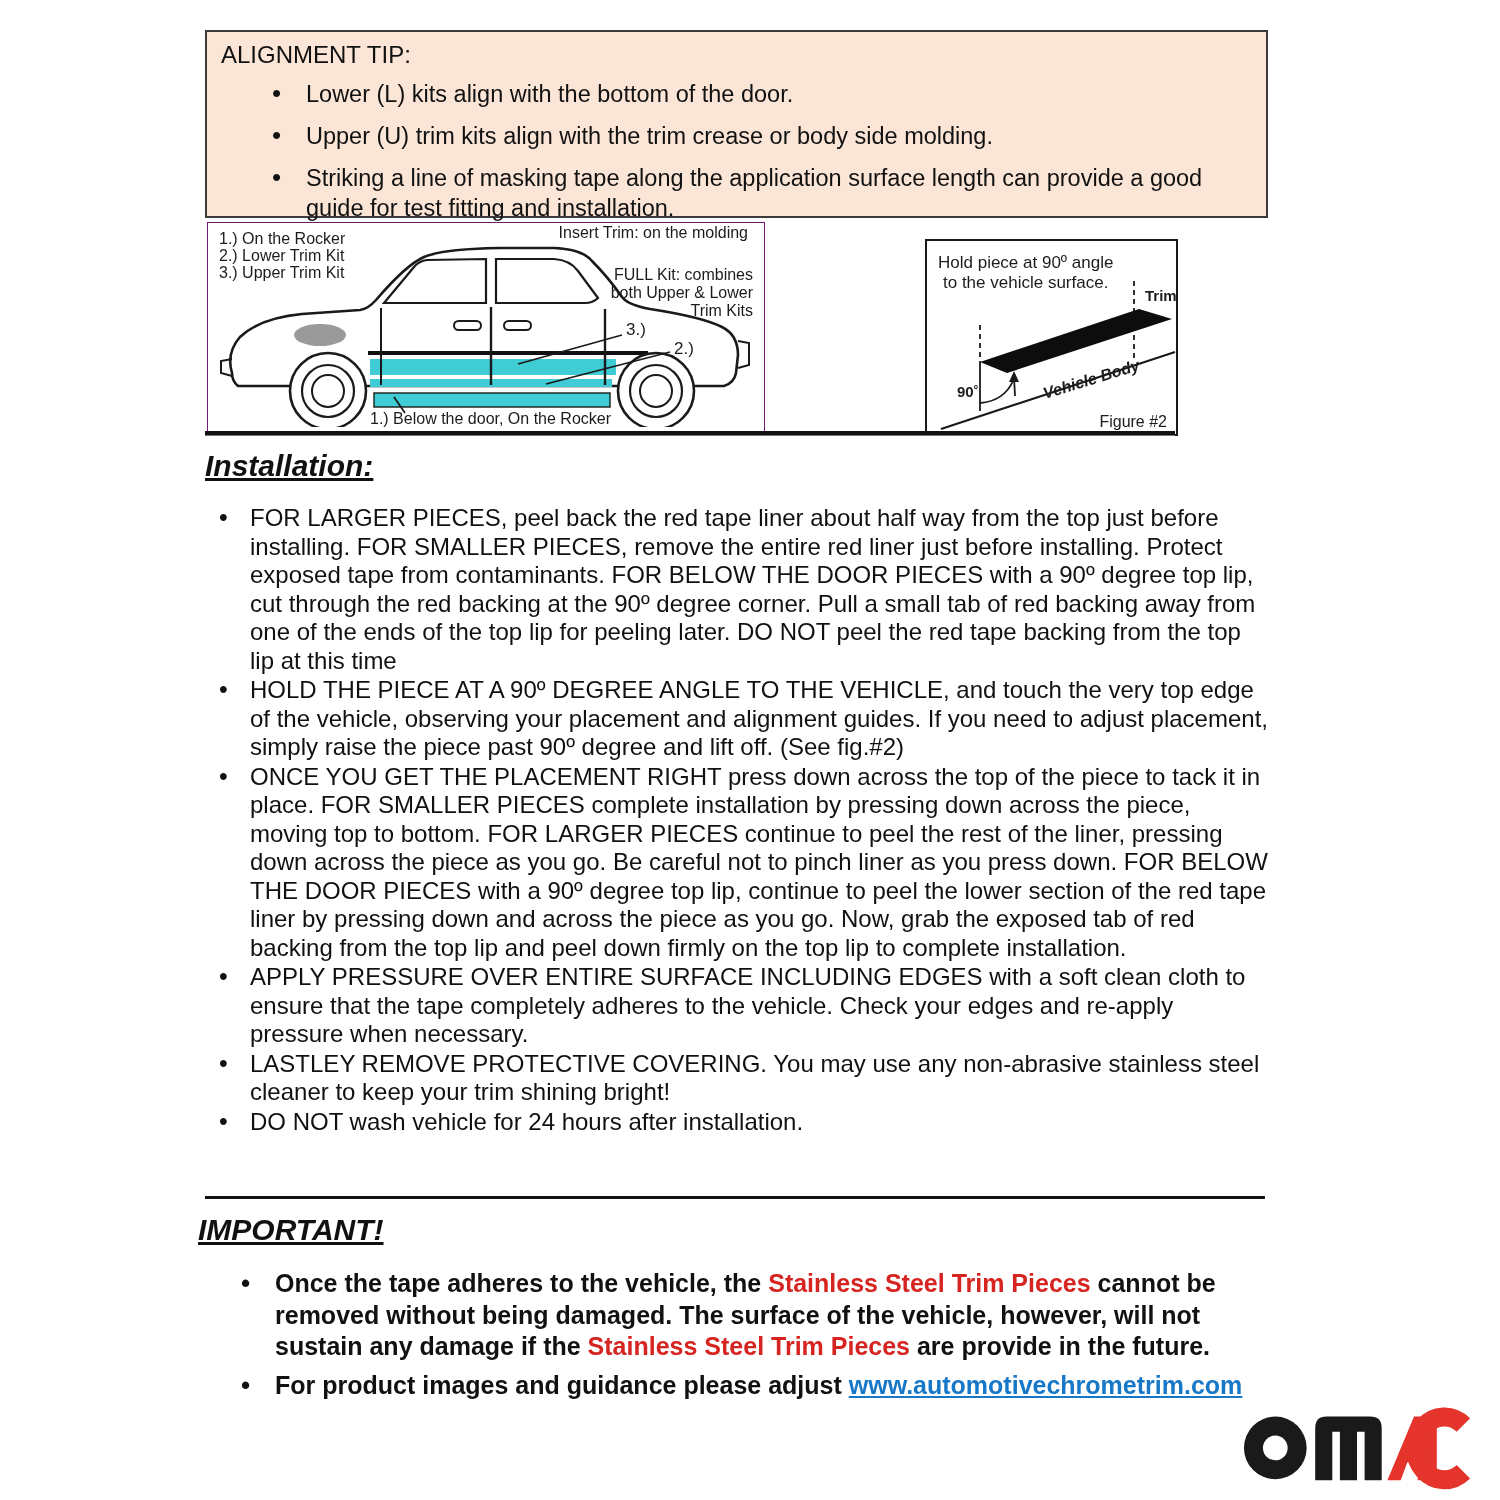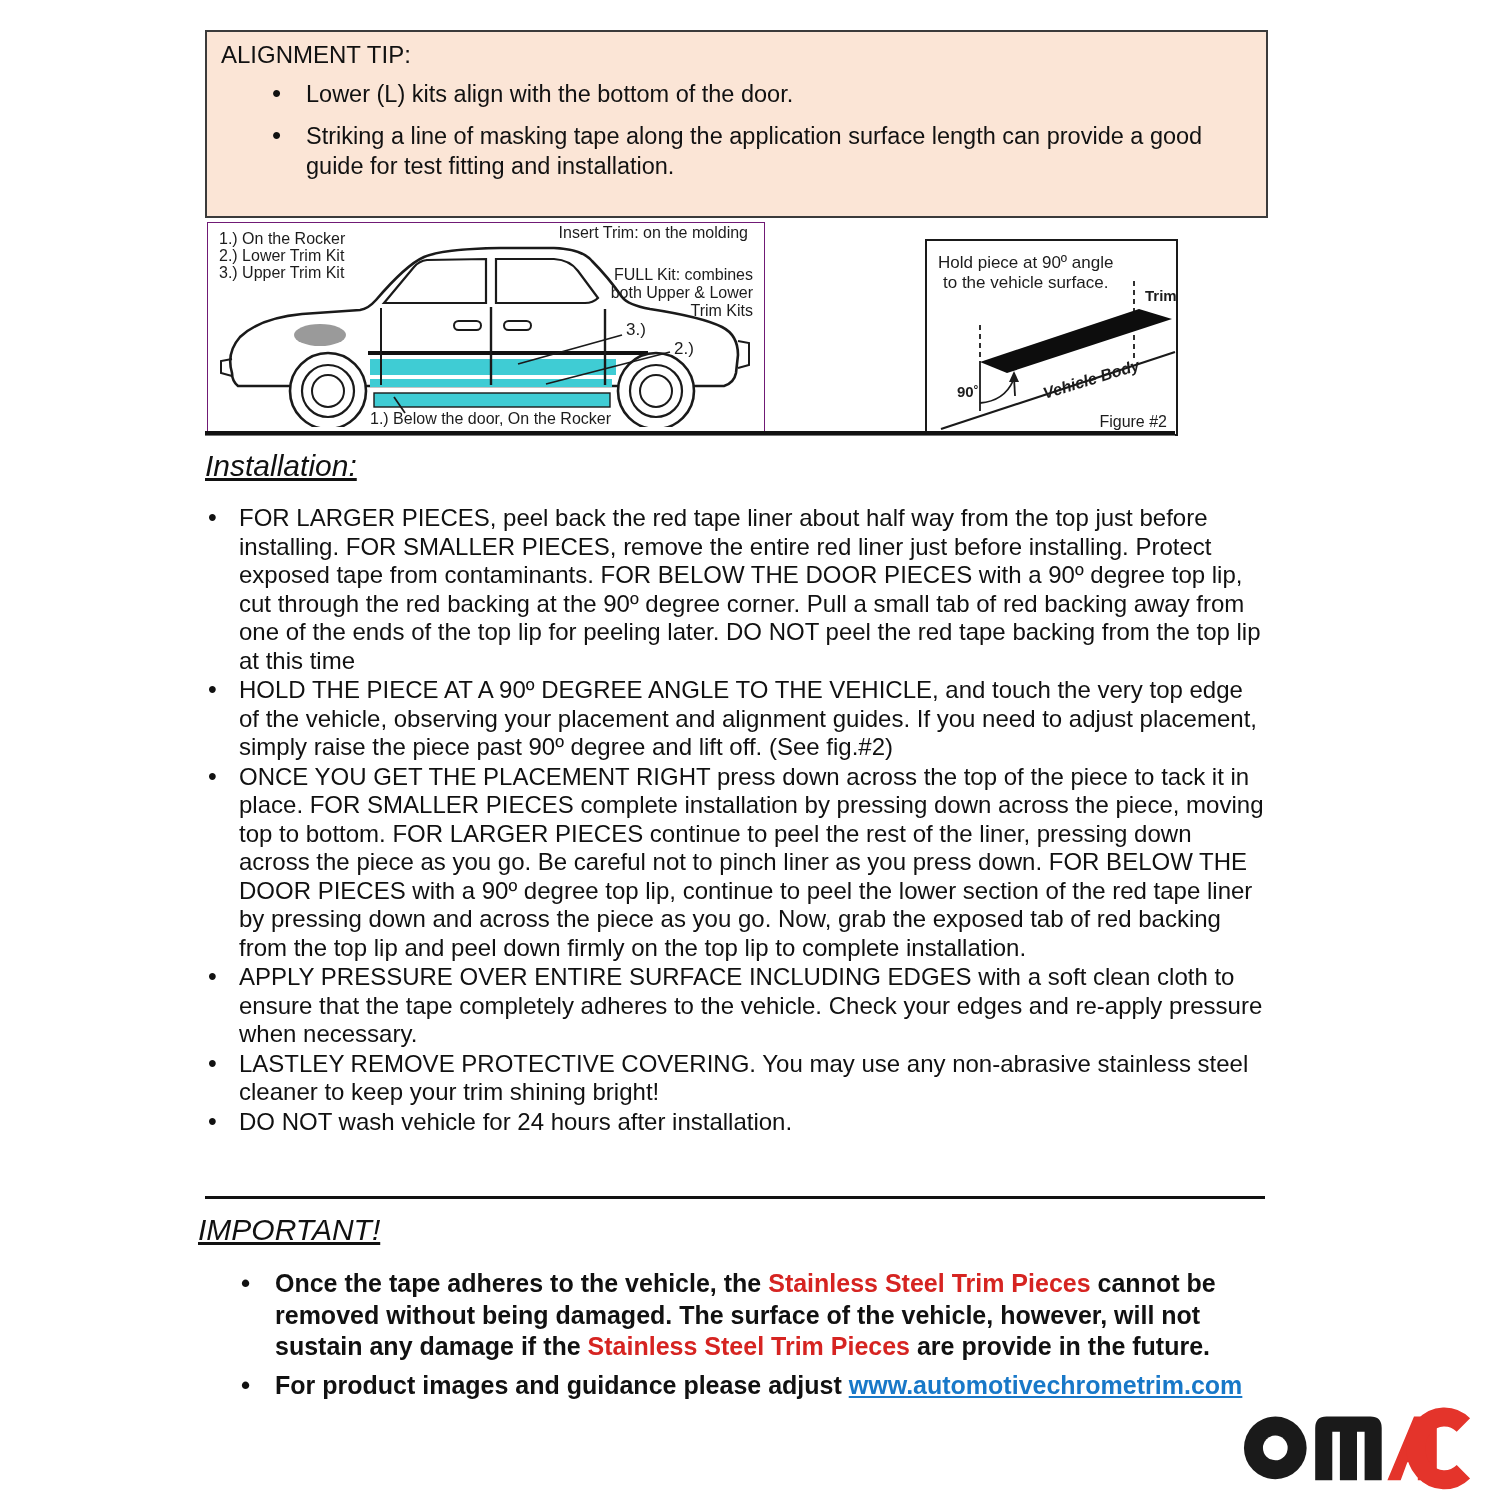--- a/index.html
+++ b/index.html
@@ -33,25 +33,25 @@
   }
   .figures-rule{
     position:absolute;left:205px;top:431px;width:970px;height:5px;
     background:#111;border-bottom:1px solid #777;box-sizing:border-box;
   }
   svg text{font-family:"Liberation Sans", sans-serif;fill:#1c1c1c;}
   
   .installation{position:absolute;left:205px;top:448px;width:1063px;}
   .sec-heading{
     font-size:30px;font-style:italic;text-decoration:underline;
-    font-weight:normal;margin:0 0 20px 0;line-height:36px;
+    font-weight:bold;margin:0 0 20px 0;line-height:36px;
   }
   .inst-list{list-style:none;margin:0;padding:0;}
   .inst-list li{
-    position:relative;margin:0 0 1px 34px;font-size:24px;line-height:28.5px;
+    position:relative;margin:0 0 1px 45px;font-size:24px;line-height:28.5px;
   }
   .inst-list li::before{
     content:"\2022";position:absolute;left:-31px;top:-1px;font-size:25px;
   }
   
   .divider{position:absolute;left:205px;top:1196px;width:1060px;height:3px;background:#111;}
   .important{position:absolute;left:198px;top:1212px;width:1068px;}
   .imp-list{list-style:none;margin:0;padding:0;}
   .imp-list li{
     position:relative;margin:0 0 7px 77px;font-size:25px;line-height:31.5px;font-weight:bold;
@@ -66,20 +66,21 @@
 </style>
 </head>
 <body>
 
 <div class="page">
 
   <div class="tip-box">
     <div class="tip-title">ALIGNMENT TIP:</div>
     <ul class="tip-list">
       <li>Lower (L) kits align with the bottom of the door.</li>
+      <li>Upper (U) trim kits align with the trim crease or body side molding.</li>
       <li>Striking a line of masking tape along the application surface length can provide a good guide for test fitting and installation.</li>
     </ul>
   </div>
 
   <div class="figures">
 
     <div class="car-box">
       <svg width="552" height="204" viewBox="0 0 552 204">
 
         <path d="M 24,150 Q 18,130 32,114 Q 52,95 94,91 L 152,87 Q 160,86 168,77 Q 198,42 216,34 Q 234,26 292,25 L 346,25 Q 374,26 384,38 Q 400,54 414,74 Q 420,82 442,86 Q 494,94 514,104 Q 530,112 530,132 L 528,150 Q 526,160 516,163 L 30,163 Q 24,158 24,150 Z" fill="none" stroke="#1a1a1a" stroke-width="2.6"></path>

